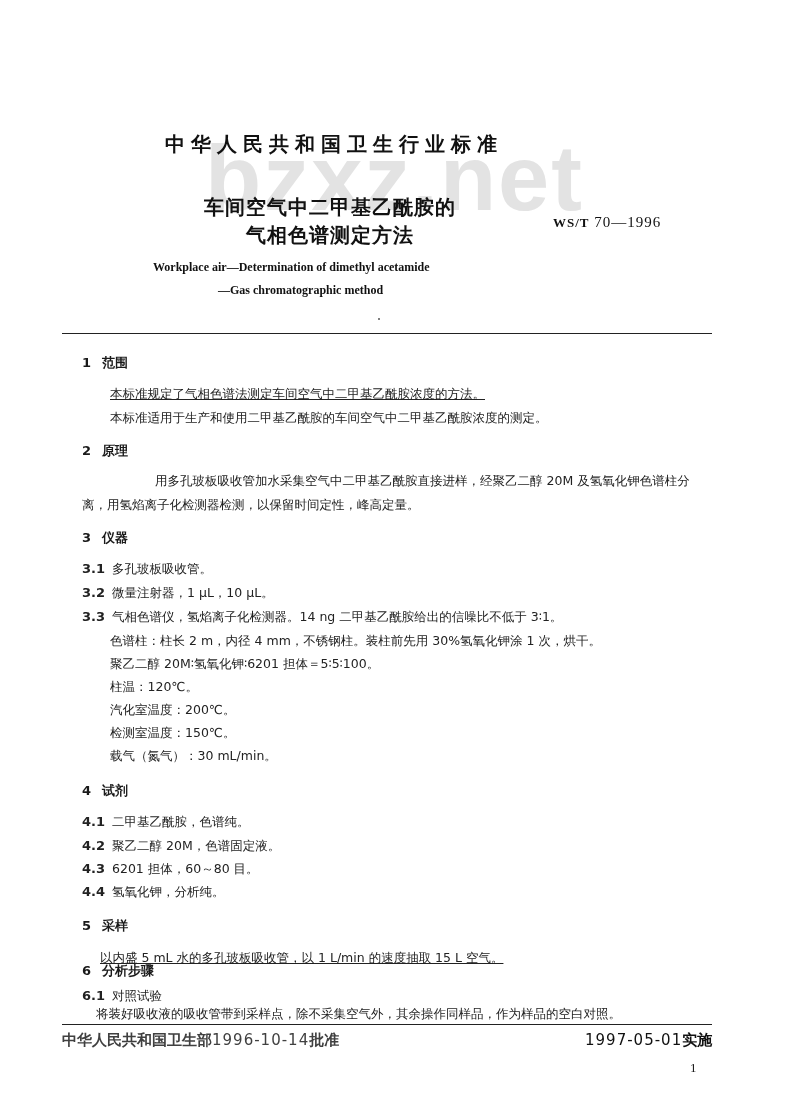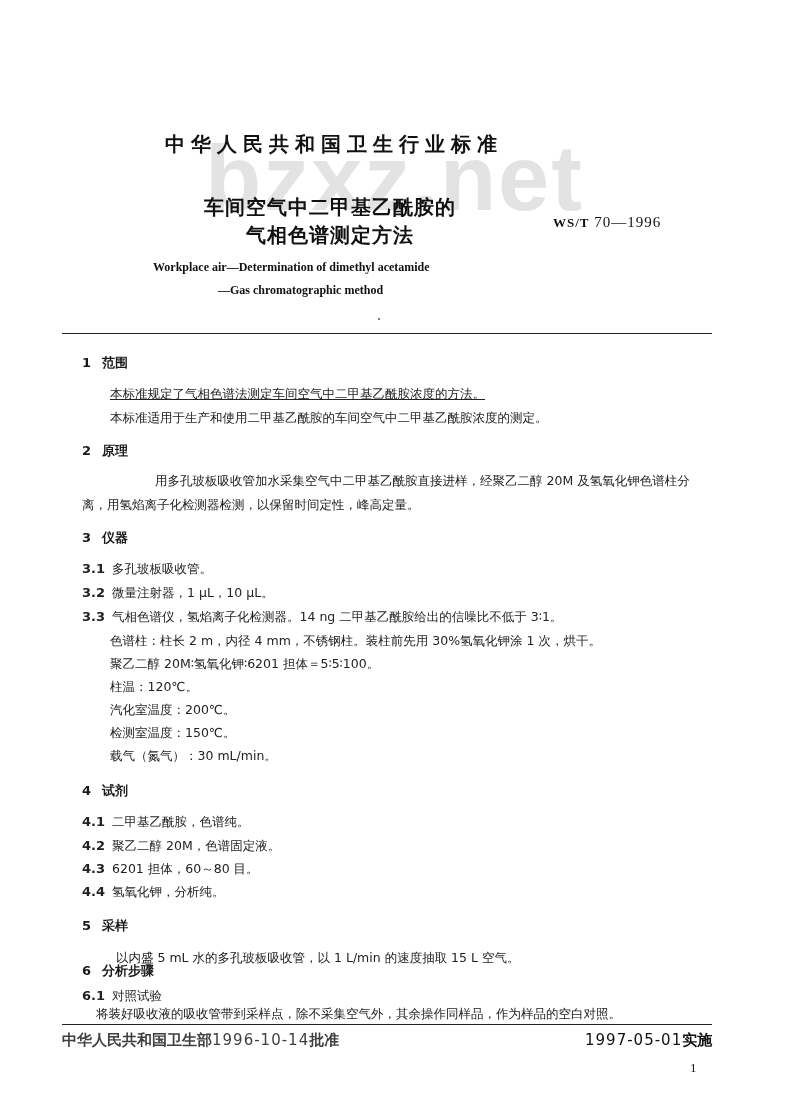--- a/index.html
+++ b/index.html
@@ -109,21 +109,21 @@
 <div class="abs item" style="top:861px;" data-name="clause-4-3">
   <span class="num">4.3</span><span>6201 担体，60～80 目。</span>
 </div>
 <div class="abs item" style="top:884px;" data-name="clause-4-4">
   <span class="num">4.4</span><span>氢氧化钾，分析纯。</span>
 </div>
 
 <div class="abs h1" style="top:917px;" data-name="section-5-heading">
   <span class="num">5</span><span data-name="section-5-title">采样</span>
 </div>
-<div class="abs p" style="left:116px; top:950px;" data-name="section-5-paragraph">以内盛 5 mL 水的多孔玻板吸收管，以 1 L/min 的速度抽取 15 L 空气。</div>
+<div class="abs p" style="left:100px; top:950px;text-decoration:underline;" data-name="section-5-paragraph">以内盛 5 mL 水的多孔玻板吸收管，以 1 L/min 的速度抽取 15 L 空气。</div>
 
 <div class="abs h1" style="top:984px;" data-name="section-6-heading">
   <span class="num">6</span><span data-name="section-6-title">分析步骤</span>
 </div>
 <div class="abs item" style="top:1016px; font-size:12.5px;" data-name="clause-6-1">
   <span class="num">6.1</span><span data-name="clause-6-1-title">对照试验</span>
 </div>
 
 <div class="abs p" style="left:96px; top:1003px;" data-name="clause-6-1-paragraph">将装好吸收液的吸收管带到采样点，除不采集空气外，其余操作同样品，作为样品的空白对照。</div>
 

